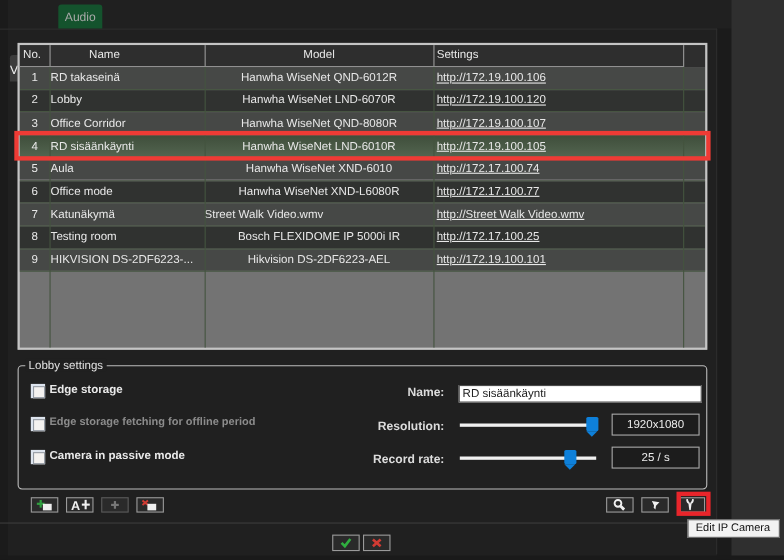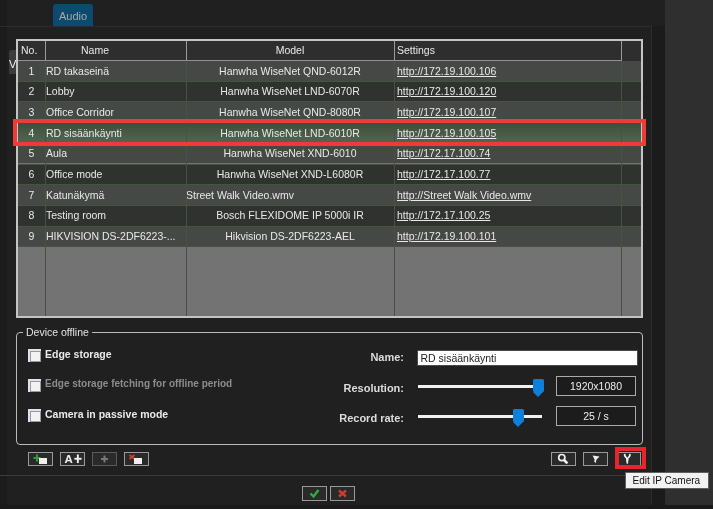--- a/index.html
+++ b/index.html
@@ -11,21 +11,21 @@
 <body>
 
   <div class="abs" style="left:0;top:0;width:7px;height:509px;background:#1b1b1b;"></div>
   <div class="abs" style="left:652px;top:26px;width:13px;height:483px;background:#1b1b1b;"></div>
   <div class="abs" style="left:664.5px;top:0;width:48.5px;height:509px;background:#2f2f2f;"></div>
   <div class="abs" style="left:0;top:25.5px;width:652px;height:1px;background:#2d2d2d;"></div>
   <div class="abs" style="left:651px;top:25.5px;width:1px;height:478px;background:#2d2d2d;"></div>
   <div class="abs" style="left:0;top:504.5px;width:713px;height:4.5px;background:#1a1a1a;"></div>
 
   <div class="abs" style="left:9px;top:2px;width:24px;height:24px;background:#3c3c3c;border-radius:3px 3px 0 0;color:#f2f2f2;font-weight:normal;font-size:11px;text-align:center;line-height:29px;margin-top:48px;">Video</div>
-  <div class="abs" style="left:53px;top:4px;width:40px;height:22px;background:#0c4a6e;border-radius:3px 3px 0 0;color:#a8a8a8;font-size:11px;text-align:center;line-height:25px;">Audio</div>
+  <div class="abs" style="left:53px;top:4px;width:40px;height:22px;background:#14532d;border-radius:3px 3px 0 0;color:#a8a8a8;font-size:11px;text-align:center;line-height:25px;">Audio</div>
 
   <div class="abs" id="tbl" style="left:16px;top:38.5px;width:627px;height:279px;border:2px solid #c4c4c4;background:#737373;">
 
     <div class="abs" style="left:0;top:0;width:623px;height:20.5px;background:#2e2e2e;color:#e8e8e8;font-size:10.5px;">
       <div class="abs" style="left:3px;top:3.5px;">No.</div>
       <div class="abs" style="left:30px;top:3.5px;padding-left:33px;">Name</div>
       <div class="abs" style="left:168px;top:3.5px;width:208px;text-align:center;">Model</div>
       <div class="abs" style="left:379px;top:3.5px;">Settings</div>
       <div class="abs" style="left:27px;top:0;width:1px;height:20.5px;background:#9a9a9a;"></div>
       <div class="abs" style="left:168px;top:0;width:1px;height:20.5px;background:#9a9a9a;"></div>
@@ -102,21 +102,21 @@
 
     <div class="abs" style="left:27px;top:20.5px;width:1px;height:254.5px;background:#44543f;"></div>
     <div class="abs" style="left:168px;top:20.5px;width:1px;height:254.5px;background:#44543f;"></div>
     <div class="abs" style="left:376px;top:20.5px;width:1px;height:254.5px;background:#44543f;"></div>
     <div class="abs" style="left:603px;top:20.5px;width:1px;height:254.5px;background:#44543f;"></div>
   </div>
 
   <div class="abs" style="left:12.5px;top:118.7px;width:633px;height:27.6px;border:4px solid #ee3b35;"></div>
 
   <div class="abs" style="left:16px;top:331.5px;width:627px;height:113px;border:1.5px solid #bcbcbc;border-radius:4px;"></div>
-  <div class="abs" style="left:23px;top:326px;background:#202020;padding:0 3px;color:#e2e2e2;font-size:10.5px;">Device offline</div>
+  <div class="abs" style="left:23px;top:326px;background:#202020;padding:0 3px;color:#e2e2e2;font-size:10.5px;">Lobby settings</div>
 
   <div class="abs cb" style="left:28px;top:348.5px;"></div>
   <div class="abs" style="left:45px;top:348px;color:#eaeaea;font-size:10.5px;font-weight:bold;">Edge storage</div>
   <div class="abs cb" style="left:28px;top:378.5px;"></div>
   <div class="abs" style="left:45px;top:378px;color:#8c8c8c;font-size:10px;font-weight:bold;">Edge storage fetching for offline period</div>
   <div class="abs cb" style="left:28px;top:408.5px;"></div>
   <div class="abs" style="left:45px;top:408px;color:#eaeaea;font-size:10.5px;font-weight:bold;">Camera in passive mode</div>
   <style>
     .cb { width:13px; height:13px; background:#dde4ee; }
     .cb::after { content:""; position:absolute; left:2px; top:2px; width:9px; height:9px; border:1px solid #949ba4; background:#f4f2f0; }

